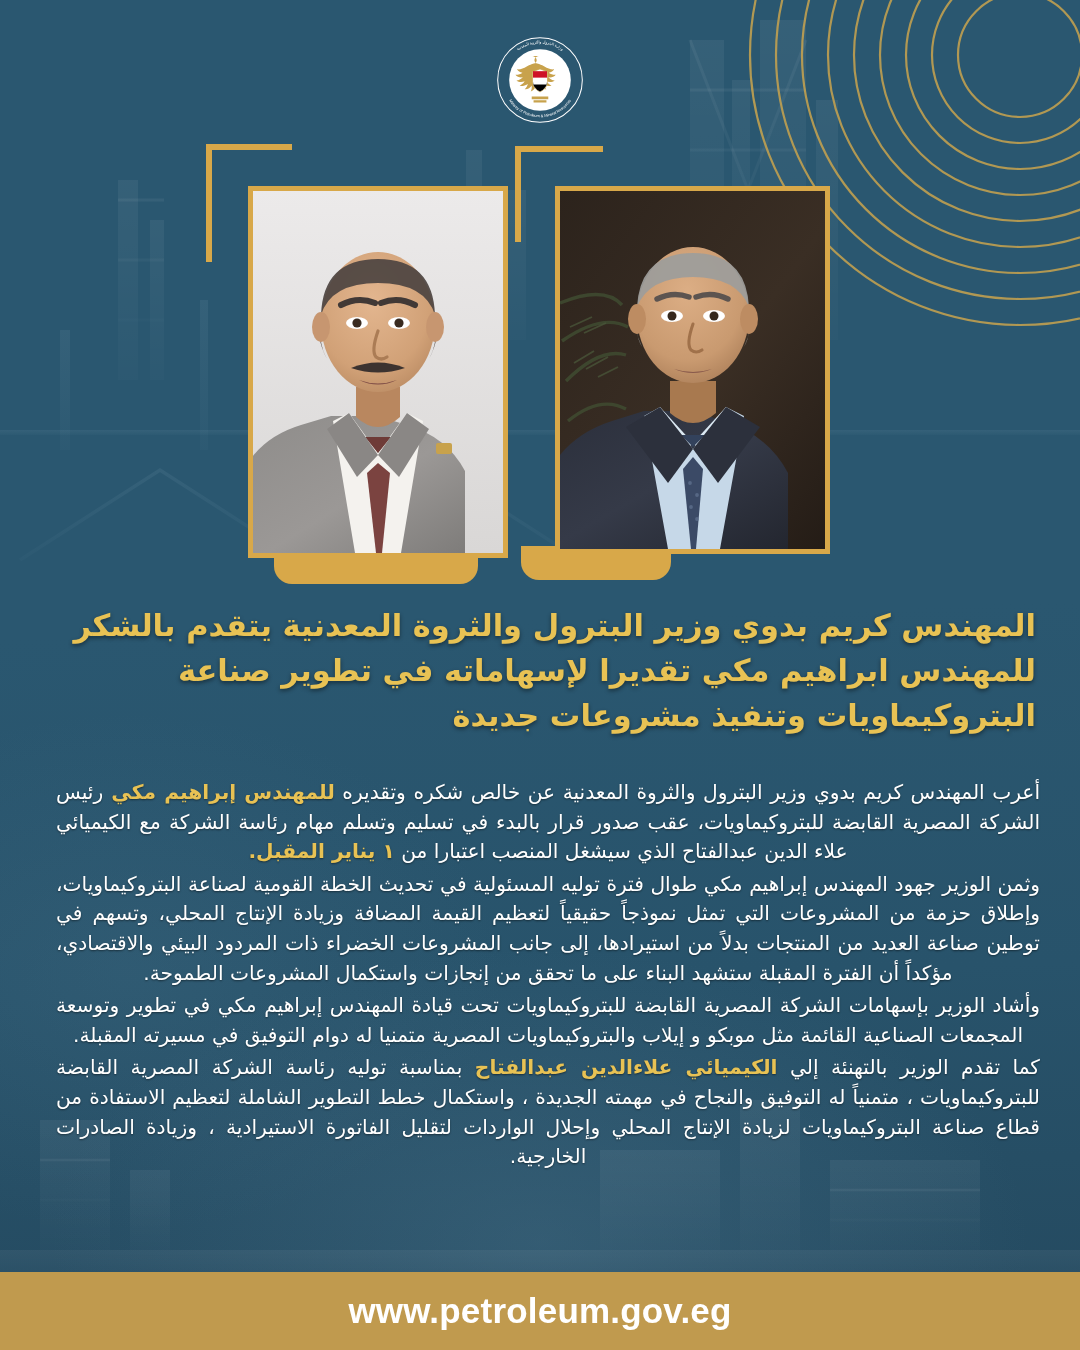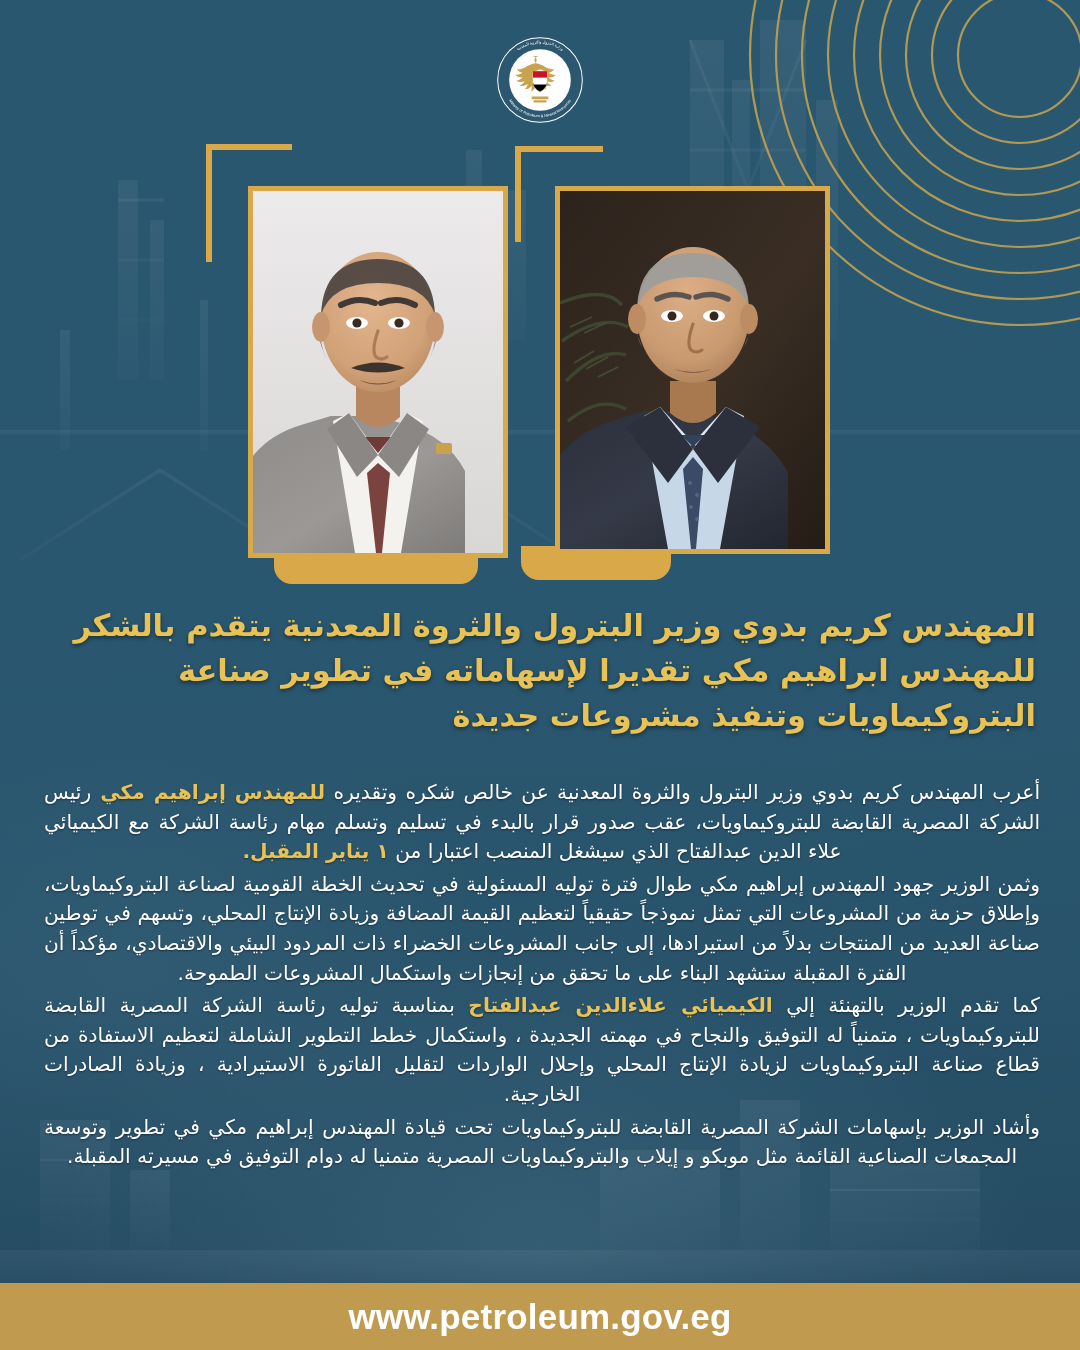--- a/index.html
+++ b/index.html
@@ -68,26 +68,26 @@
   }
 
   
   .body-copy {
     position:absolute; top:778px; left:44px; width:996px;
     color:#ffffff; font-size:20.2px; line-height:1.465;
     text-align:justify; text-align-last:center; direction:rtl;
     text-shadow:0 1px 2px rgba(0,0,0,.45);
     z-index:6;
   }
-  .body-copy p { margin-bottom:3px; }
+  .body-copy p { margin-bottom:3px;margin-left:12px; }
   .gold { color:#e8c254; font-weight:bold; }
 
   
   .footer {
-    position:absolute; left:0; bottom:0; width:1080px; height:67px;
+    position:absolute; left:0; bottom:0; width:1080px; height:78px;
     background:#c09a4e; z-index:8;
     display:flex; align-items:center; justify-content:center;
   }
   .footer span {
     color:#ffffff; font-weight:bold; font-size:35px;
     letter-spacing:.2px; direction:ltr;
     font-family:"Liberation Sans",sans-serif;
   }
 </style>
 </head>
@@ -338,21 +338,21 @@
       </div>
     </div>
 
   </div>
 
   <div class="headline">المهندس كريم بدوي وزير البترول والثروة المعدنية يتقدم بالشكر للمهندس ابراهيم مكي تقديرا لإسهاماته في تطوير صناعة البتروكيماويات وتنفيذ مشروعات جديدة</div>
 
   <div class="body-copy">
     <p><span>أعرب المهندس كريم بدوي وزير البترول والثروة المعدنية عن خالص شكره وتقديره </span><span class="gold">للمهندس إبراهيم مكي </span><span>رئيس الشركة المصرية القابضة للبتروكيماويات، عقب صدور قرار بالبدء في تسليم وتسلم مهام رئاسة الشركة مع الكيميائي علاء الدين عبدالفتاح الذي سيشغل المنصب اعتبارا من </span><span class="gold">١ يناير المقبل.</span></p>
     <p><span>وثمن الوزير جهود المهندس إبراهيم مكي طوال فترة توليه المسئولية في تحديث الخطة القومية لصناعة البتروكيماويات، وإطلاق حزمة من المشروعات التي تمثل نموذجاً حقيقياً لتعظيم القيمة المضافة وزيادة الإنتاج المحلي، وتسهم في توطين صناعة العديد من المنتجات بدلاً من استيرادها، إلى جانب المشروعات الخضراء ذات المردود البيئي والاقتصادي، مؤكداً أن الفترة المقبلة ستشهد البناء على ما تحقق من إنجازات واستكمال المشروعات الطموحة.</span></p>
+    <p><span>وأشاد الوزير بإسهامات الشركة المصرية القابضة للبتروكيماويات تحت قيادة المهندس إبراهيم مكي في تطوير وتوسعة المجمعات الصناعية القائمة مثل موبكو و إيلاب والبتروكيماويات المصرية متمنيا له دوام التوفيق في مسيرته المقبلة.</span></p>
     <p><span>كما تقدم الوزير بالتهنئة إلي </span><span class="gold">الكيميائي علاءالدين عبدالفتاح</span><span> بمناسبة توليه رئاسة الشركة المصرية القابضة للبتروكيماويات ، متمنياً له التوفيق والنجاح في مهمته الجديدة ، واستكمال خطط التطوير الشاملة لتعظيم الاستفادة من قطاع صناعة البتروكيماويات لزيادة الإنتاج المحلي وإحلال الواردات لتقليل الفاتورة الاستيرادية ، وزيادة الصادرات الخارجية.</span></p>
-    <p><span>وأشاد الوزير بإسهامات الشركة المصرية القابضة للبتروكيماويات تحت قيادة المهندس إبراهيم مكي في تطوير وتوسعة المجمعات الصناعية القائمة مثل موبكو و إيلاب والبتروكيماويات المصرية متمنيا له دوام التوفيق في مسيرته المقبلة.</span></p>
   </div>
 
   <div class="footer">
     <span>www.petroleum.gov.eg</span>
   </div>
 
 </div>
 
 </body></html>

